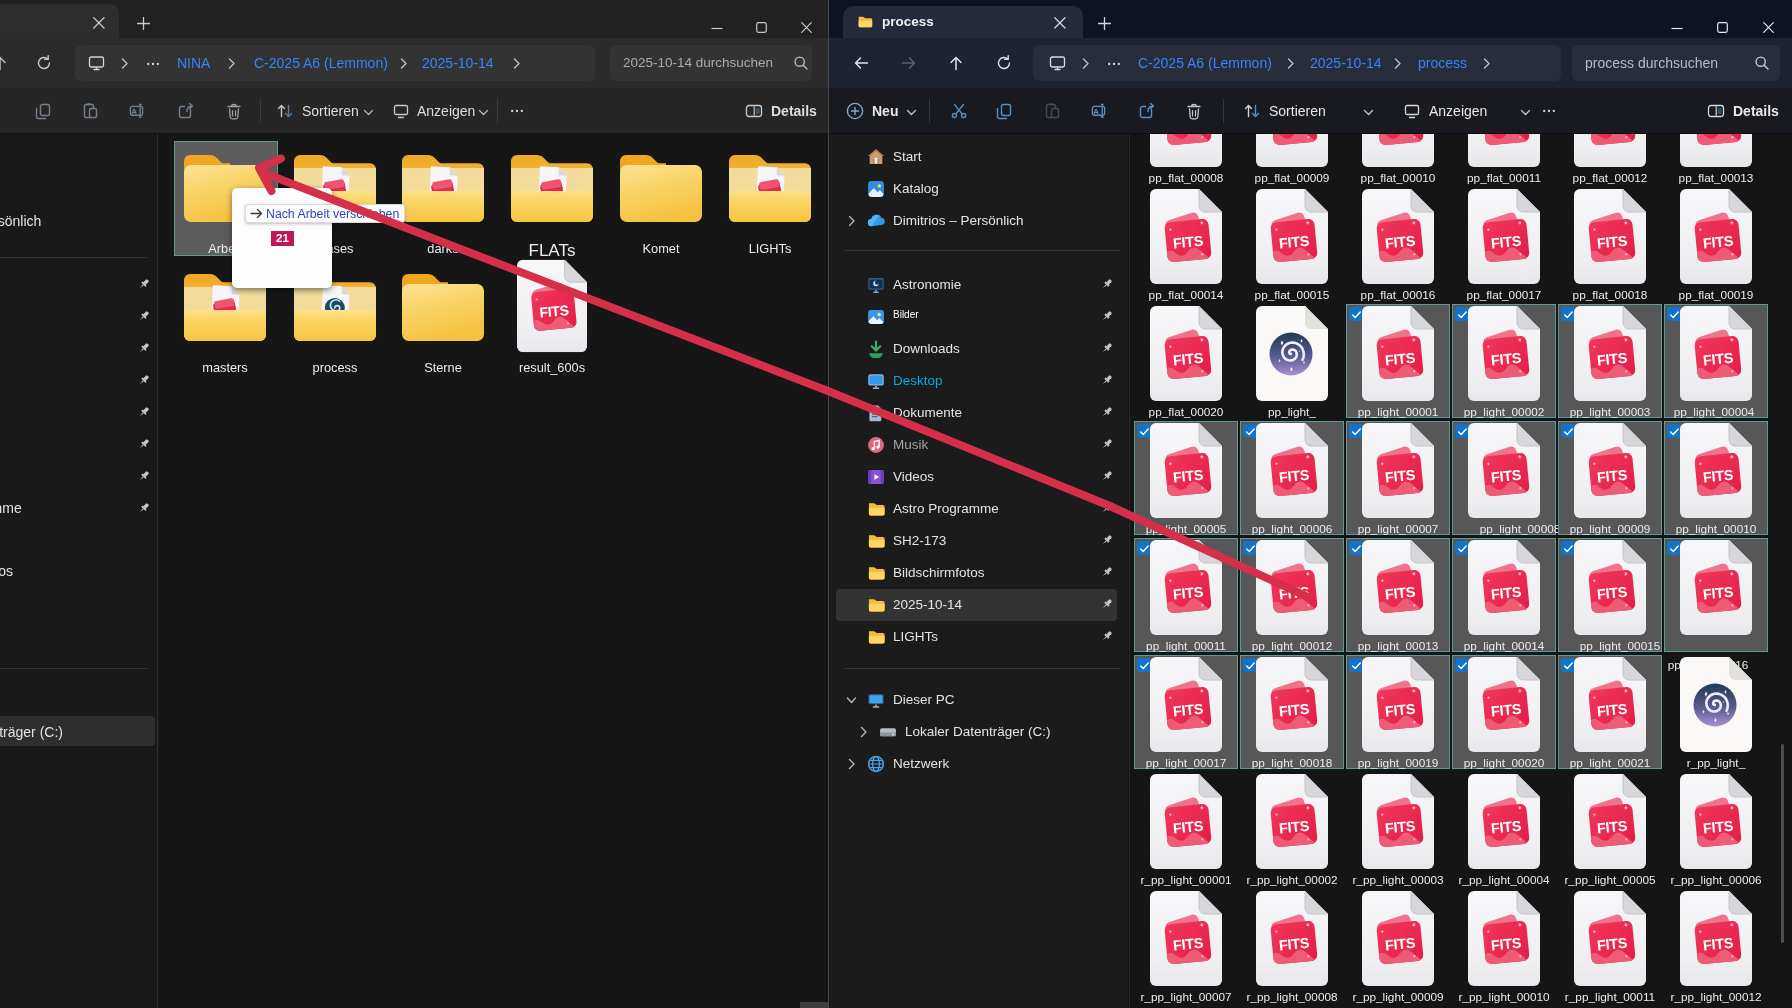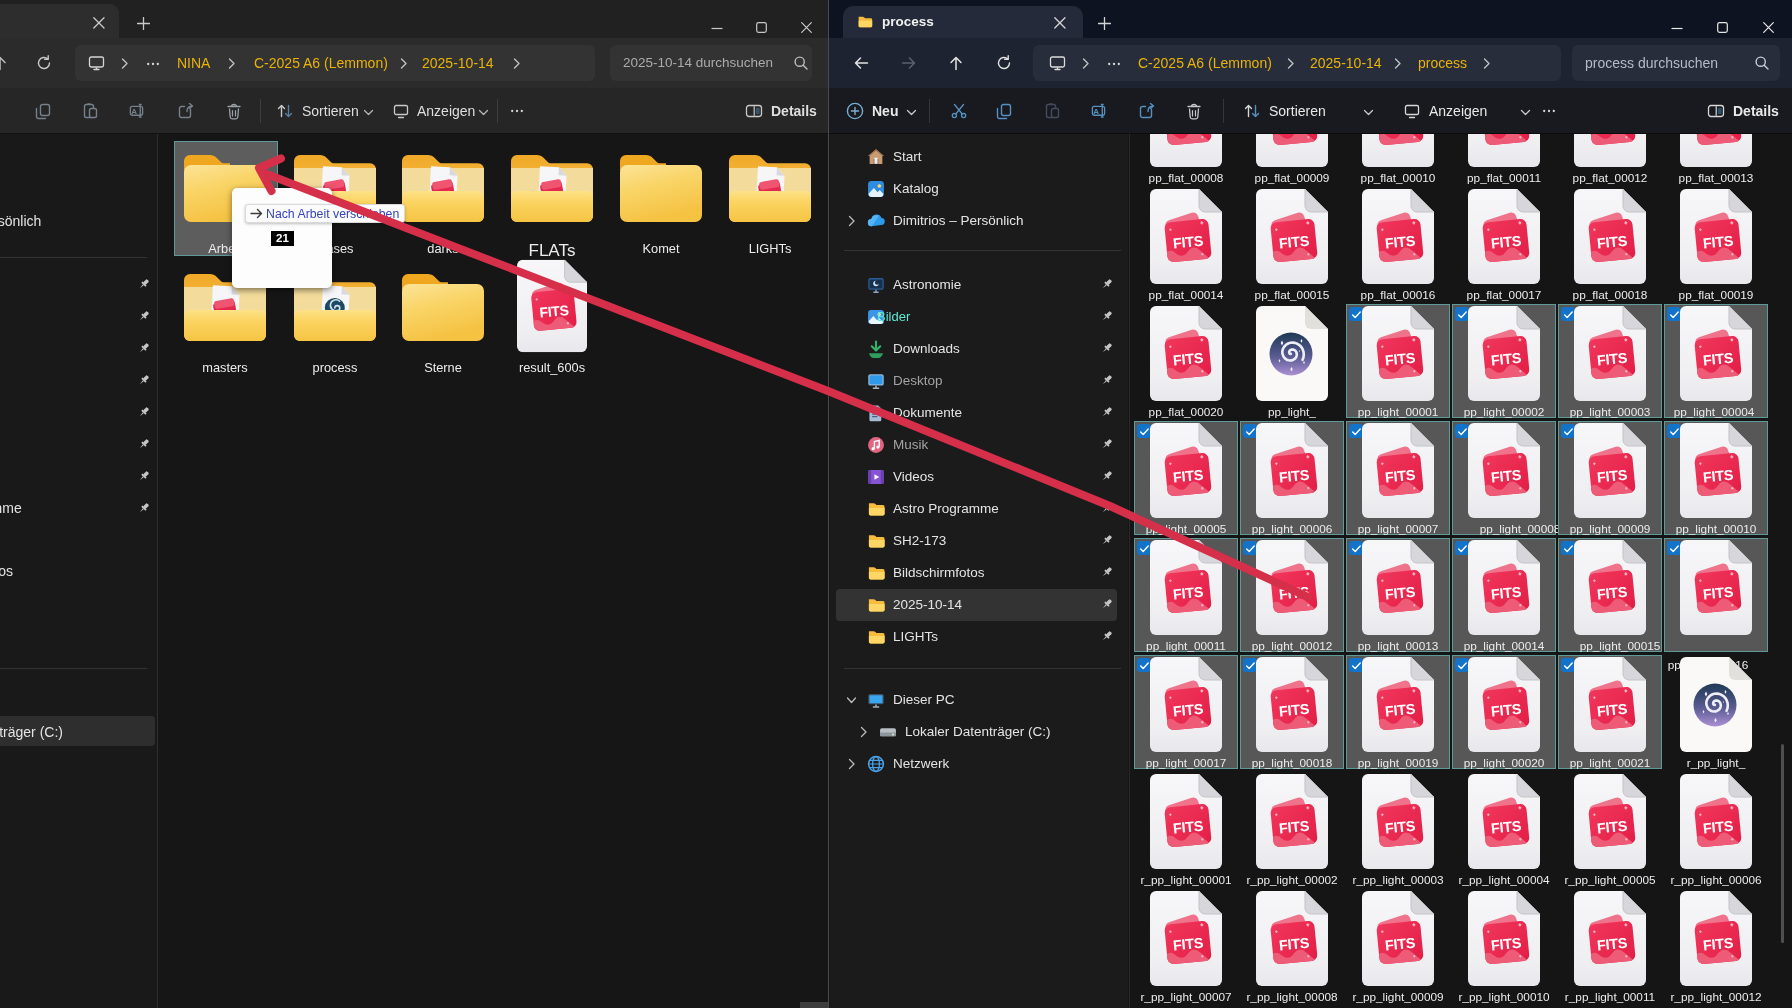--- a/index.html
+++ b/index.html
@@ -1,19 +1,19 @@
 <!DOCTYPE html>
 <html><head><meta charset="utf-8">
 <style>
 *{margin:0;padding:0;box-sizing:border-box}
 html,body{width:1792px;height:1008px;overflow:hidden;background:#0d0d0d;
 font-family:"Liberation Sans",sans-serif;-webkit-font-smoothing:antialiased;}
 .abs{position:absolute}
 .lbl{position:absolute;color:#ececec;font-size:11.8px;text-align:center;white-space:nowrap}
-.crumb{color:#eab308;font-size:14px;white-space:nowrap}
+.crumb{color:#3b82f6;font-size:14px;white-space:nowrap}
 </style></head>
 <body>
 <div style="opacity:0.999">
 <svg width="0" height="0" style="position:absolute">
       <defs>
 <linearGradient id="pg" x1="0" y1="0" x2="0" y2="1">
  <stop offset="0" stop-color="#f7f7f9"></stop>
           <stop offset="0.75" stop-color="#efeff2"></stop>
           <stop offset="1" stop-color="#e8e8ec"></stop>
 </linearGradient>
@@ -325,21 +325,21 @@
 <svg class="abs" style="left:517px;top:258px" width="70" height="96" viewBox="0 0 72 95">
         <use href="#fitsfile"></use>
       </svg>
 <div class="lbl" style="left:500px;top:359.5px;width:104px;font-size:12.8px">result_600s</div>
 <div class="abs" style="left:232px;top:188px;width:100px;height:100px;background:#fdfdfd;border-radius:5px;box-shadow:0 2px 6px rgba(0,0,0,0.5)"></div>
 <div class="abs" style="left:245px;top:204px;width:160px;height:19px;background:#fbfbfb;border:1px solid #d9d9d9;border-radius:3px;box-shadow:0 1px 3px rgba(0,0,0,0.25)"></div>
 <svg class="abs" style="left:250px;top:207px" width="13" height="13" viewBox="0 0 13 13">
         <path d="M1,6.5 h10.5 M7.5,2.5 L11.5,6.5 L7.5,10.5" fill="none" stroke="#3b3b3b" stroke-width="1.4" stroke-linecap="round" stroke-linejoin="round"></path>
       </svg>
 <div class="abs" style="left:266px;top:207px;font-size:12.3px;color:#3443bb;white-space:nowrap">Nach Arbeit verschieben</div>
-<div class="abs" style="left:271px;top:231px;width:23px;height:15px;background:#000000;color:#fff;font-size:11.5px;font-weight:bold;text-align:center;line-height:15px">21</div>
+<div class="abs" style="left:271px;top:231px;width:23px;height:15px;background:#be185d;color:#fff;font-size:11.5px;font-weight:bold;text-align:center;line-height:15px">21</div>
 </div>
 <div class="abs" style="left:828px;top:0;width:964px;height:1008px;background:#151515;border-left:1px solid #4a4a4a">
 <div class="abs" style="left:0;top:0;width:964px;height:38px;background:#0d1321"></div>
 <div class="abs" style="left:14px;top:6px;width:240px;height:32px;background:#242a39;border-radius:10px 10px 0 0"></div>
 <svg class="abs" style="left:27px;top:14px" width="18" height="16" viewBox="0 0 17.5 17.5">
         <path d="M1.8,3 h4.4 c0.7,0 1.2,0.2 1.7,0.7 l1,1 H15 a1.6,1.6 0 0 1 1.6,1.6 V13 a1.6,1.6 0 0 1 -1.6,1.6 H3.4 A1.6,1.6 0 0 1 1.8,13 Z" fill="#f6bd3c"></path>
         <path d="M1.8,7.5 H16.6 V13 a1.6,1.6 0 0 1 -1.6,1.6 H3.4 A1.6,1.6 0 0 1 1.8,13 Z" fill="#fdd664"></path>
       </svg>
 <div class="abs" style="left:53px;top:14px;font-size:13.5px;font-weight:bold;color:#f0f0f0">process</div>
 <svg class="abs" style="left:225px;top:17px" width="12" height="12" viewBox="0 0 12 12">
@@ -502,39 +502,39 @@
       </svg>
       <div class="abs" style="left:64px;top:276.5px;font-size:13.5px;color:#e4e4e4;white-space:nowrap">Astronomie</div>
       <svg class="abs" style="left:272px;top:277.5px" width="13" height="13" viewBox="0 0 14 14">
         <use href="#pin"></use>
       </svg>
 <svg class="abs" style="left:38px;top:307.5px" width="18" height="18" viewBox="0 0 17 17">
         <rect x="1" y="2" width="15" height="13" rx="2.6" fill="#3a95e8"></rect>
         <circle cx="11.5" cy="6.2" r="1.6" fill="#fde28a"></circle>
         <path d="M1.5,12.5 L6,7.5 L9.5,11.5 L11.5,9.5 L15.5,13.5 a2.8,2.8 0 0 1 -2.8,1.5 H4 a2.8,2.8 0 0 1 -2.5,-2.5 Z" fill="#eaf4fe"></path>
       </svg>
-      <div class="abs" style="left:48px;top:308.5px;font-size:13px;color:#5eead4;white-space:nowrap">Bilder</div>
+      <div class="abs" style="left:64px;top:308.5px;font-size:10px;color:#ffffff;white-space:nowrap">Bilder</div>
       <svg class="abs" style="left:272px;top:309.5px" width="13" height="13" viewBox="0 0 14 14">
         <use href="#pin"></use>
       </svg>
 <svg class="abs" style="left:38px;top:339.5px" width="18" height="18" viewBox="0 0 17 17">
         <path d="M8.5,1.5 v8" stroke="#36b36b" stroke-width="2" stroke-linecap="round"></path>
         <path d="M4.5,6 L8.5,10 L12.5,6" fill="none" stroke="#36b36b" stroke-width="2" stroke-linecap="round" stroke-linejoin="round"></path>
         <path d="M2,12.5 a6.5,5 0 0 0 13,0" fill="#2e9e60"></path>
       </svg>
       <div class="abs" style="left:64px;top:340.5px;font-size:13.5px;color:#e4e4e4;white-space:nowrap">Downloads</div>
       <svg class="abs" style="left:272px;top:341.5px" width="13" height="13" viewBox="0 0 14 14">
         <use href="#pin"></use>
       </svg>
 <svg class="abs" style="left:38px;top:371.5px" width="18" height="18" viewBox="0 0 17 17">
         <rect x="1.2" y="2.2" width="14.6" height="10.6" rx="1.8" fill="#8fb4d9"></rect>
         <rect x="2.4" y="3.4" width="12.2" height="8.2" rx="0.8" fill="#2f9ae9"></rect>
         <path d="M5.5,15.4 h6 M8.5,13 v2.4" stroke="#a9b6c2" stroke-width="1.4"></path>
       </svg>
-      <div class="abs" style="left:64px;top:372.5px;font-size:13.5px;color:#a3a3a3;white-space:nowrap">Desktop</div>
+      <div class="abs" style="left:64px;top:372.5px;font-size:13.5px;color:#0ea5e9;white-space:nowrap">Desktop</div>
       <svg class="abs" style="left:272px;top:373.5px" width="13" height="13" viewBox="0 0 14 14">
         <use href="#pin"></use>
       </svg>
 <svg class="abs" style="left:38px;top:403.5px" width="18" height="18" viewBox="0 0 17 17">
         <path d="M3.5,1.5 h7 l3,3 V15 a1.2,1.2 0 0 1 -1.2,1.2 H3.5 a1.2,1.2 0 0 1 -1.2,-1.2 V2.7 a1.2,1.2 0 0 1 1.2,-1.2 Z" fill="#a7bdd3"></path>
         <path d="M10.5,1.5 l3,3 h-3 Z" fill="#7f99b4"></path>
         <path d="M4.8,7 h7 M4.8,9.5 h7 M4.8,12 h5" stroke="#46648c" stroke-width="1.1"></path>
       </svg>
       <div class="abs" style="left:64px;top:404.5px;font-size:13.5px;color:#e4e4e4;white-space:nowrap">Dokumente</div>
       <svg class="abs" style="left:272px;top:405.5px" width="13" height="13" viewBox="0 0 14 14">

